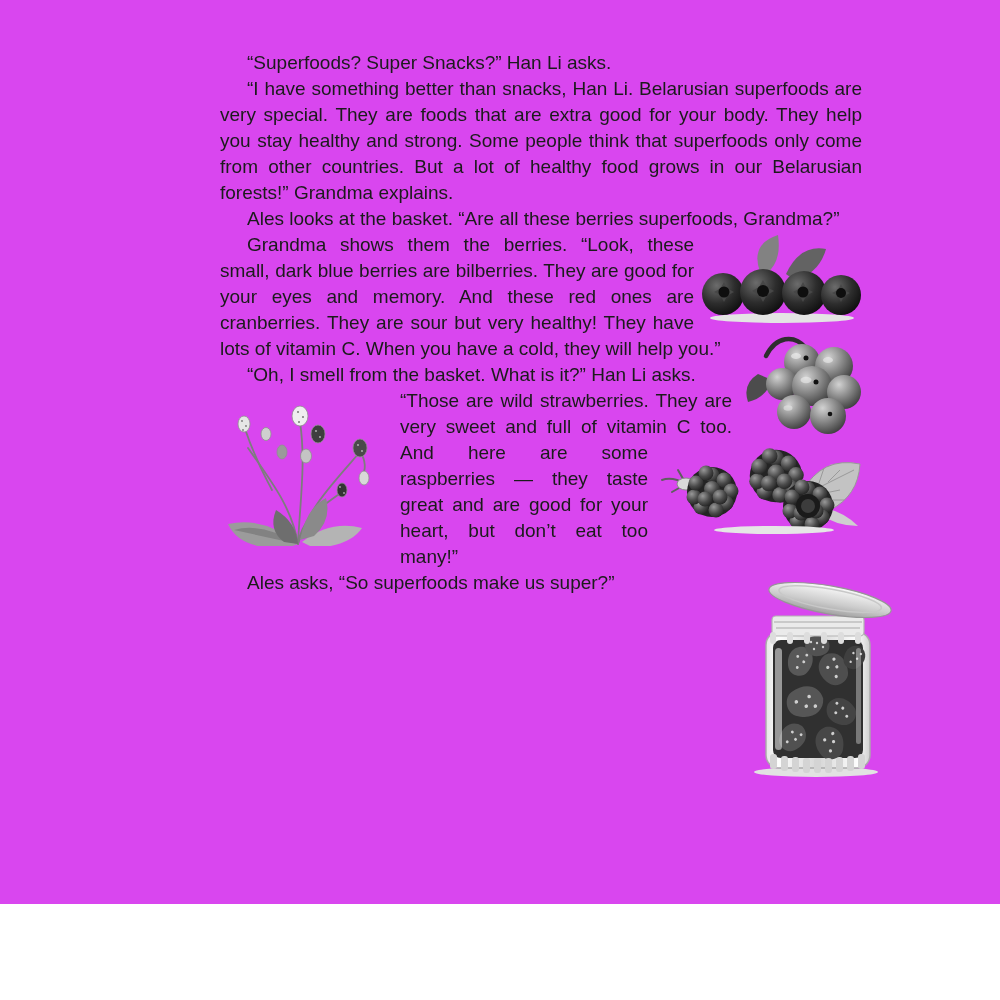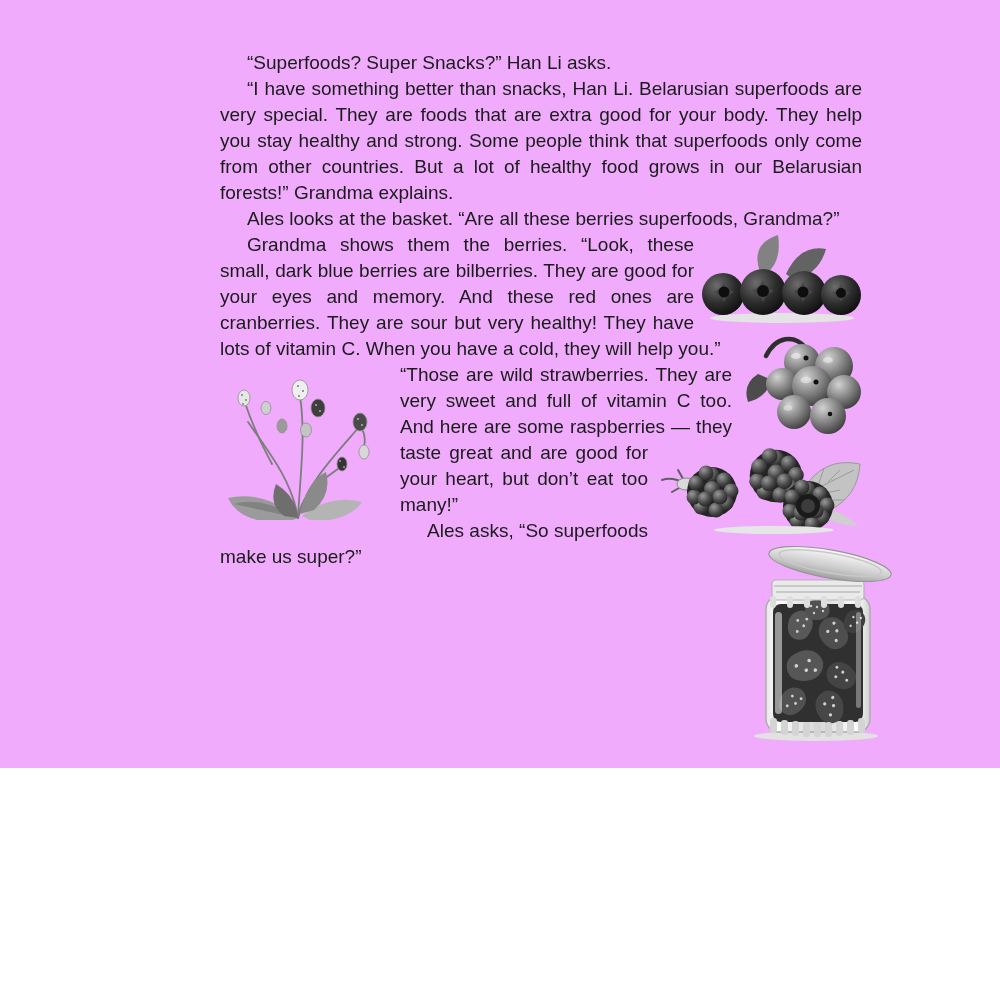--- a/index.html
+++ b/index.html
@@ -1,18 +1,18 @@
 <!DOCTYPE html>
 <html><head>
 <meta charset="utf-8">
 <style>
   * { margin:0; padding:0; box-sizing:border-box; }
   html,body { background:#ffffff; }
   .page {
-    position:relative; width:1000px; height:768px; background:#f0abfc;
+    position:relative; width:1000px; height:904px; background:#d946ef;
     font-family:"Liberation Sans","DejaVu Sans",sans-serif;
     color:#1b1b1b; overflow:hidden;
   }
   .content {
     position:absolute; left:220px; top:50px; width:642px;
     font-size:19px; line-height:26px; text-align:justify;
     hyphens:none; -webkit-hyphens:none;
   }
   p.para { margin:0; text-indent:27px; }
   p.no-indent { text-indent:0; }
@@ -102,20 +102,21 @@
         <circle cx="76" cy="54" r="2.5" fill="#111111"></circle>
         <circle cx="90" cy="86" r="2.3" fill="#111111"></circle>
         <ellipse cx="56" cy="28" rx="5" ry="3" fill="#f0f0f0" opacity="0.6"></ellipse>
         <ellipse cx="88" cy="32" rx="5" ry="3" fill="#f0f0f0" opacity="0.55"></ellipse>
         <ellipse cx="66" cy="52" rx="5.5" ry="3.2" fill="#f0f0f0" opacity="0.55"></ellipse>
         <ellipse cx="48" cy="80" rx="4.5" ry="2.8" fill="#f0f0f0" opacity="0.5"></ellipse>
       </svg>
     </div>
 
     <p class="para">Grandma shows them the berries. “Look, these small, dark blue berries are bilberries. They are good for your eyes and memory. And these red ones are cranberries. They are sour but very healthy! They have lots of vitamin C. When you have a cold, they will help you.”</p>
+    <p class="para">“Oh, I smell from the basket. What is it?” Han Li asks.</p>
 
     <div class="float-strawberry">
       <svg width="178" height="156" viewBox="0 0 178 156">
         <g fill="none" stroke="#7d7d7d" stroke-width="1.8" stroke-linecap="round">
           <path d="M84 154 C78 118 58 92 34 58"></path>
           <path d="M84 154 C86 112 92 72 86 32"></path>
           <path d="M84 154 C94 118 120 92 146 62"></path>
           <path d="M84 154 C88 128 106 118 128 102"></path>
           <path d="M58 100 C50 84 42 72 30 36"></path>
           <path d="M146 62 C152 70 152 80 148 86"></path>

